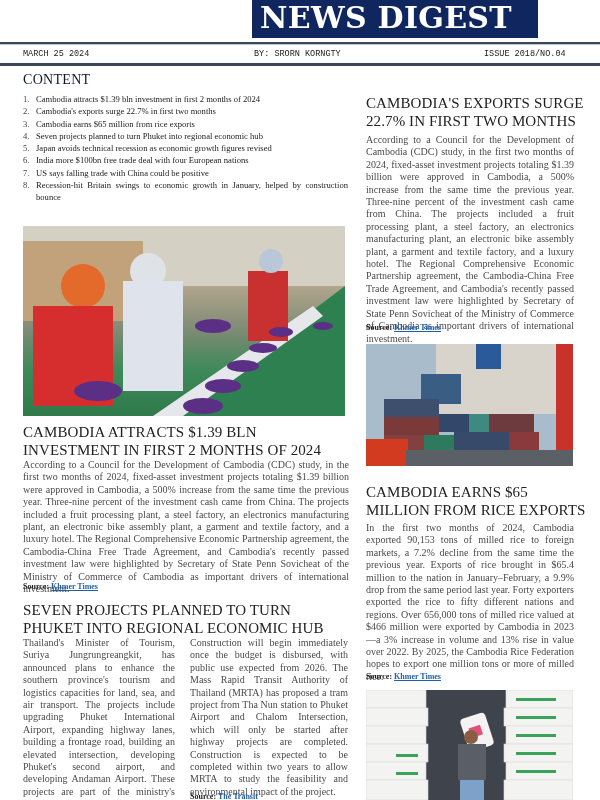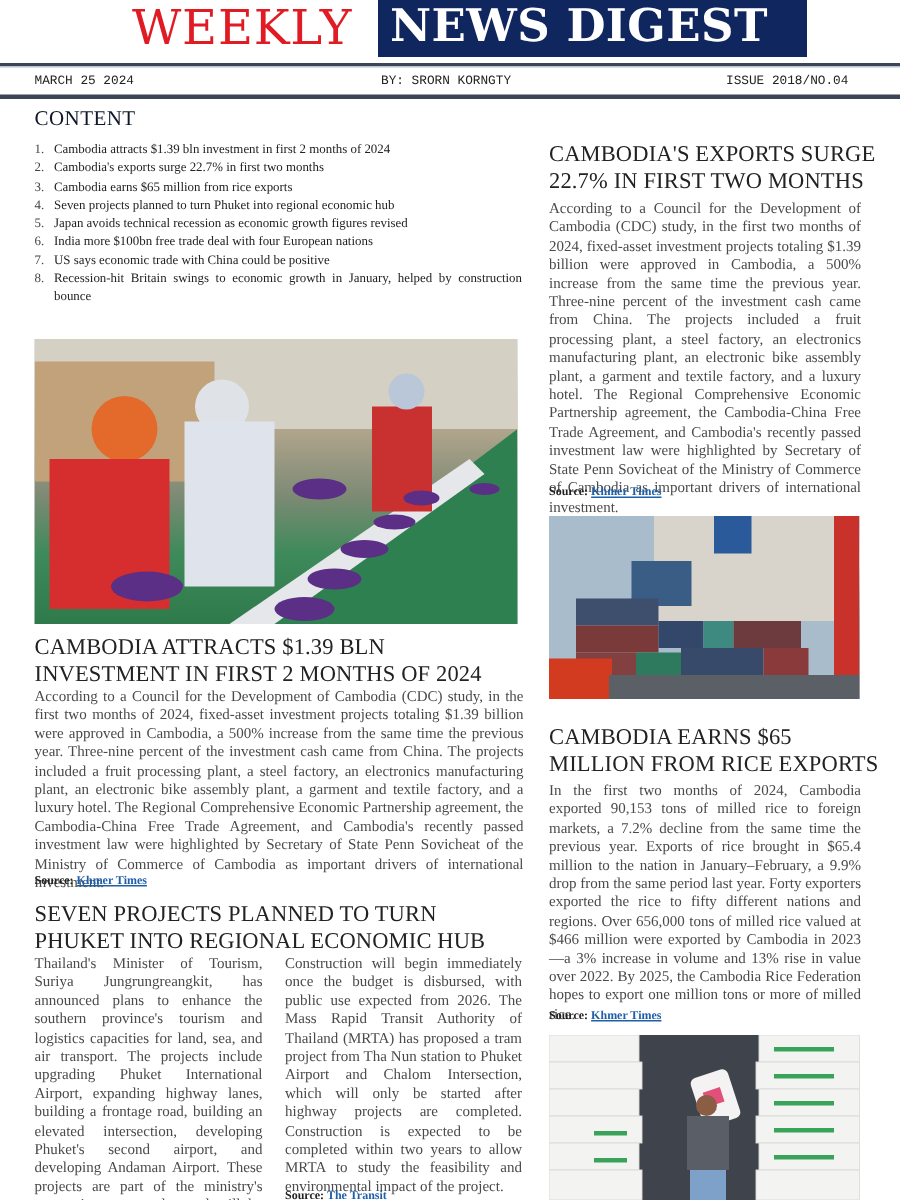--- a/index.html
+++ b/index.html
@@ -33,21 +33,20 @@
 
   
   .photo-factory { left: 23px; top: 226px; width: 322px; height: 190px; background: linear-gradient(180deg,#c8cdd2 0%,#b5a78e 30%,#7d8a74 55%,#3f8a5a 75%,#2f7a4b 100%); }
   .photo-ship { left: 366px; top: 344px; width: 207px; height: 122px; background: linear-gradient(180deg,#9fb4c8 0%,#c9cfd5 25%,#6a6e78 50%,#5a4148 70%,#3c4a5c 100%); }
   .photo-rice { left: 366px; top: 690px; width: 207px; height: 110px; background: linear-gradient(90deg,#e8ecef 0%,#f4f4f4 25%,#4a4f57 45%,#6b6f75 55%,#f1f1f1 75%,#e6ece6 100%); }
 </style>
 </head>
 <body>
 
 <div class="masthead">
-  <div class="mast-weekly">WEEKLY</div>
   <div class="mast-box">
     <div class="mast-news">NEWS DIGEST</div>
   </div>
 </div>
 
 <div class="bar-top"></div>
 <div class="bar-top-light"></div>
 <div class="meta-row">
   <span class="meta-date">MARCH 25 2024</span>
   <span class="meta-by">BY: SRORN KORNGTY</span>
@@ -56,21 +55,21 @@
 <div class="bar-bottom"></div>
 
 <div class="content-title">CONTENT</div>
 <ol class="toc">
   <li><span class="num">1.</span><span>Cambodia attracts $1.39 bln investment in first 2 months of 2024</span></li>
   <li><span class="num">2.</span><span>Cambodia's exports surge 22.7% in first two months</span></li>
   <li><span class="num">3.</span><span>Cambodia earns $65 million from rice exports</span></li>
   <li><span class="num">4.</span><span>Seven projects planned to turn Phuket into regional economic hub</span></li>
   <li><span class="num">5.</span><span>Japan avoids technical recession as economic growth figures revised</span></li>
   <li><span class="num">6.</span><span>India more $100bn free trade deal with four European nations</span></li>
-  <li><span class="num">7.</span><span>US says economic trade with China could be positive</span></li>
+  <li><span class="num">7.</span><span>US says falling trade with China could be positive</span></li>
   <li><span class="num">8.</span><span>Recession-hit Britain swings to economic growth in January, helped by construction bounce</span></li>
 </ol>
 
 <div class="ph photo-factory" title="factory-workers-shoe-assembly-line-photo">
   <svg width="322" height="190" viewBox="0 0 322 190">
     <rect x="0" y="0" width="322" height="60" fill="#d5d0c4"></rect>
     <rect x="0" y="15" width="120" height="80" fill="#c2a27a"></rect>
     <polygon points="150,190 322,60 322,190" fill="#2e8050"></polygon>
     <polygon points="130,190 290,80 300,90 160,190" fill="#e5e7ea"></polygon>
     <circle cx="60" cy="60" r="22" fill="#e36a2a"></circle>

